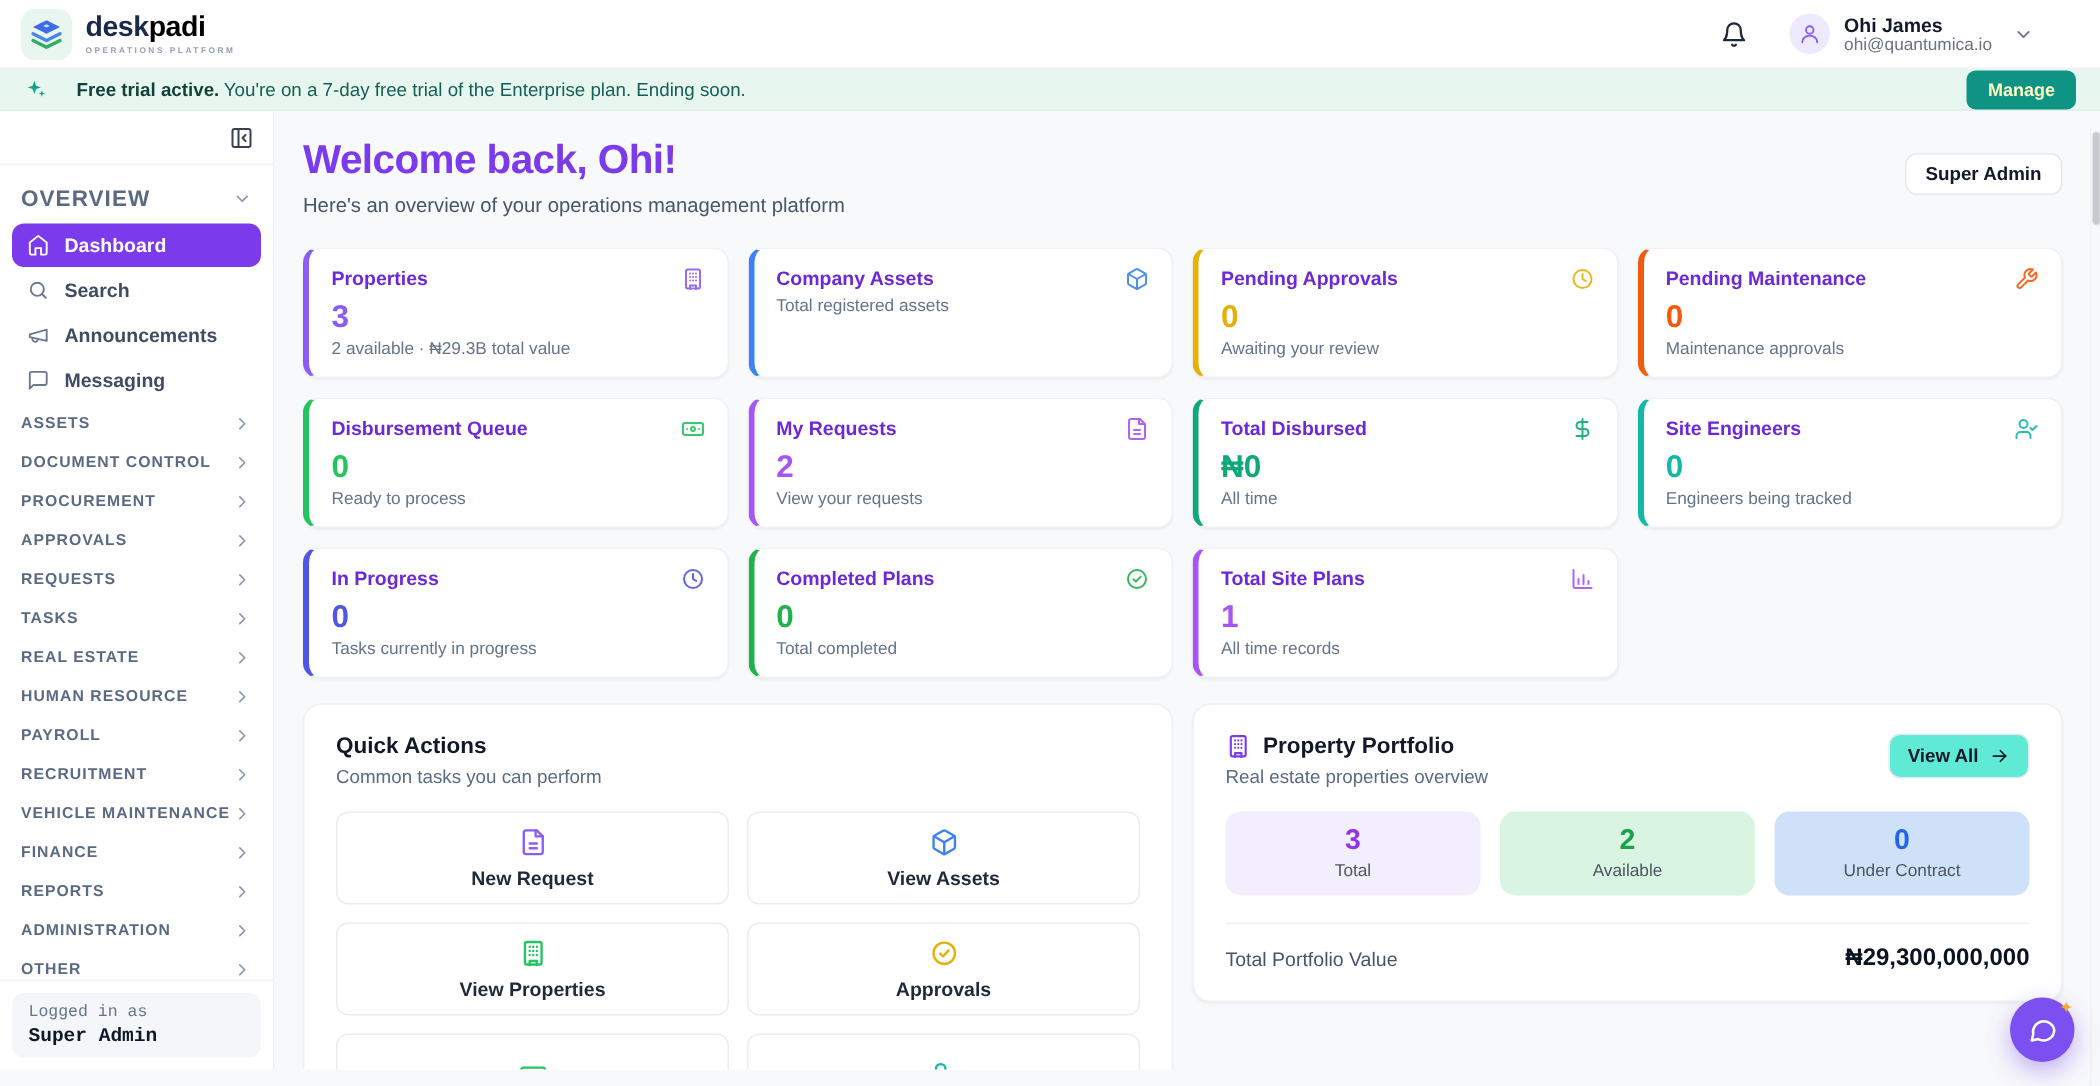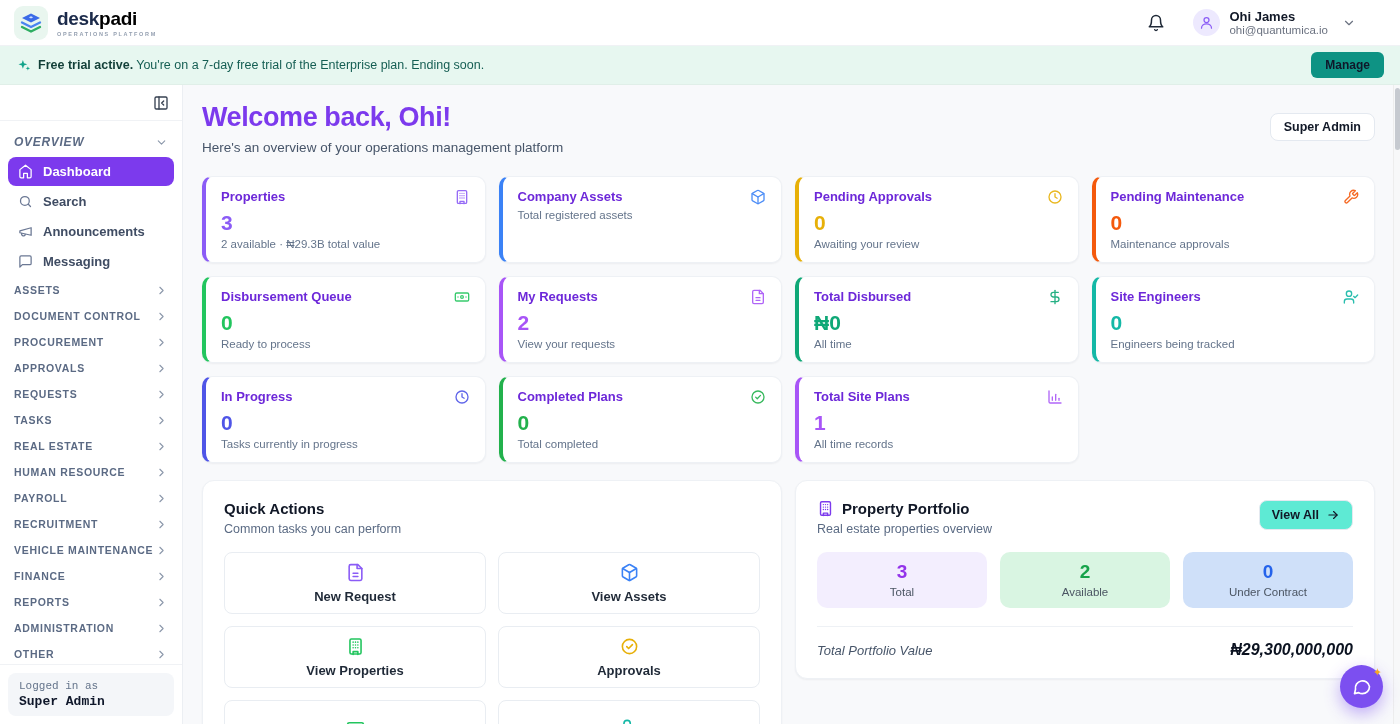--- a/index.html
+++ b/index.html
@@ -18,37 +18,37 @@
   .top-right { display:flex; align-items:center; gap:28px; }
   .icon-btn { width:18px; height:18px; color:#1f2937; display:inline-flex; cursor:pointer; }
   .userchip { display:flex; align-items:center; gap:9px; cursor:pointer; }
   .avatar { width:27px; height:27px; border-radius:50%; background:#ede9fe; color:#8b5cf6; display:flex; align-items:center; justify-content:center; }
   .avatar svg { width:15px; height:15px; }
   .user-name { font-size:13px; font-weight:700; color:#111827; line-height:1.2; }
   .user-email { font-size:11.5px; color:#6b7280; }
   .chev-sm { width:14px; height:14px; color:#6b7280; display:inline-flex; margin-left:5px; }
 
   
-  .banner { height:39px; background:#e7f7f0; display:flex; align-items:center; gap:7px; padding:0 16px; border-bottom:1px solid #e0efe8; }
+  .banner { height:28px; background:#e7f7f0; display:flex; align-items:center; gap:20px; padding:0 16px; border-bottom:1px solid #e0efe8; }
   .banner-icon { width:15px; height:15px; color:#11a38a; display:inline-flex; }
   .banner-text { font-size:12.5px; color:#155e53; }
   .banner-text b { color:#123f38; font-weight:700; margin-right:3px; }
-  .manage-btn { margin-left:auto; background:#0e9384; color:#0f172a; font-size:12px; font-weight:700;
+  .manage-btn { margin-left:auto; background:#0e9384; color:#fef9c3; font-size:12px; font-weight:700;
                 padding:6px 14px; border-radius:6px; border:none; cursor:pointer; font-family:inherit;text-align:right; }
 
   
   .shell { display:flex; height:639px; }
 
   
   .sidebar { width:183px; background:#fff; border-right:1px solid #eceff3; display:flex; flex-direction:column; flex-shrink:0; }
   .collapse-row { display:flex; justify-content:flex-end; padding:10px 13px 9px; border-bottom:1px solid #f0f2f5; }
   .collapse-btn { width:16px; height:16px; color:#374151; display:inline-flex; cursor:pointer; }
   .nav { flex:1; padding:5px 8px 0; overflow:hidden; }
   .nav-heading { display:flex; align-items:center; justify-content:space-between; padding:9px 6px 8px;
-                 font-size:12px; font-weight:700; color:#5b6a84; letter-spacing:.7px; cursor:pointer;font-style:italic; }
+                 font-size:15px; font-weight:700; color:#5b6a84; letter-spacing:.7px; cursor:pointer; }
   .nav-heading .chev { width:13px; height:13px; color:#8b97aa; display:inline-flex; }
   .nav-item { display:flex; align-items:center; gap:10px; height:29px; padding:0 10px; border-radius:8px;
               font-size:13px; font-weight:600; color:#3f4c63; margin-bottom:1px; cursor:pointer; }
   .nav-item .ni { width:15px; height:15px; color:#6b7894; display:inline-flex; }
   .nav-item.active { background:#7c3aed; color:#fff; }
   .nav-item.active .ni { color:#fff; }
   .section-row { display:flex; align-items:center; justify-content:space-between; padding:0 6px; height:26px;
                  font-size:10.5px; font-weight:700; color:#5b6a84; letter-spacing:.7px; cursor:pointer; }
   .section-row .chev { width:13px; height:13px; color:#8b97aa; display:inline-flex; }
   .sidebar-footer { border-top:1px solid #f0f2f5; padding:8px; }
@@ -89,21 +89,21 @@
   .pf-title { font-size:15px; font-weight:800; color:#111827; }
   .pf-sub { font-size:12.5px; color:#5b6b84; margin-top:5px; }
   .viewall-btn { display:flex; align-items:center; gap:7px; border:1px solid #e4e9f0; background:#5eead4; border-radius:8px;
                  padding:7px 12px; font-size:12.5px; font-weight:700; color:#111827; cursor:pointer; font-family:inherit; }
   .viewall-btn .ar { width:14px; height:14px; display:inline-flex; }
   .pf-tiles { display:grid; grid-template-columns:1fr 1fr 1fr; gap:13px; margin-top:16px; }
   .pf-tile { height:56px; border-radius:10px; display:flex; flex-direction:column; align-items:center; justify-content:center; }
   .pf-tile-val { font-size:19px; font-weight:800; color:var(--acc); line-height:1.1; }
   .pf-tile-label { font-size:11.5px; color:#4b5563; margin-top:3px; }
   .pf-divider { border-top:1px solid #eef1f5; margin-top:18px; }
-  .pf-total { display:flex; justify-content:space-between; align-items:center; margin-top:14px;font-style:italic; }
+  .pf-total { display:flex; justify-content:space-between; align-items:center; margin-top:14px; }
   .pf-total-label { font-size:13px; color:#475569; }
   .pf-total-value { font-size:16px; font-weight:800; color:#0b1220; }
 
   
   .fab { position:fixed; right:17px; bottom:16px; width:43px; height:43px; border-radius:50%; background:#7c4ff0;
          display:flex; align-items:center; justify-content:center; box-shadow:0 6px 16px rgba(124,79,240,.45); cursor:pointer; z-index:9; }
   .fab .fi { width:20px; height:20px; color:#fff; display:inline-flex; }
   .fab-spark { position:absolute; top:2px; right:1px; color:#f6a723; font-size:11px; line-height:1; }
 
   

